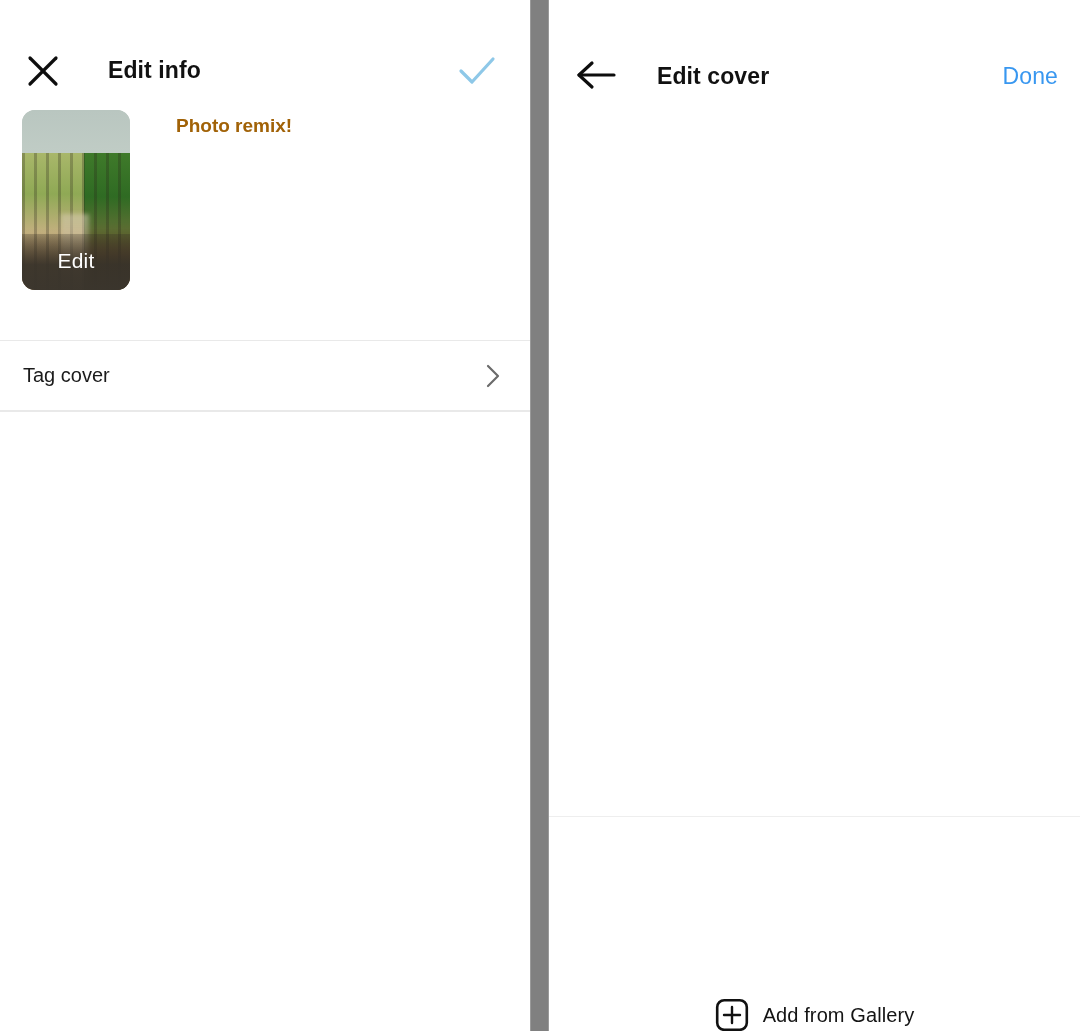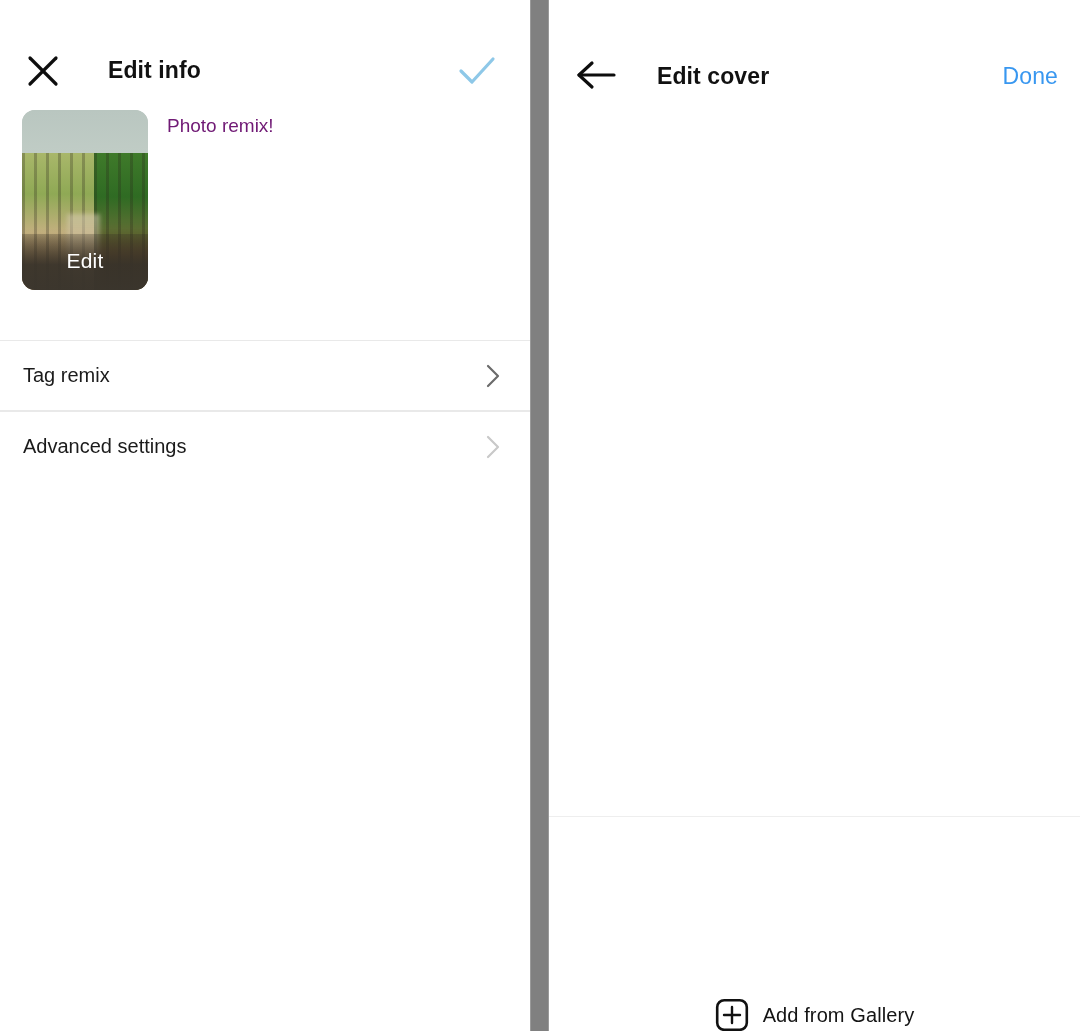--- a/index.html
+++ b/index.html
@@ -72,21 +72,21 @@
 
   
   .media-row {
     position: relative;
     padding: 25px 0 0 0;
     height: 230px;
   }
   .thumb {
     position: absolute;
     left: 22px; top: 0;
-    width: 126px; height: 180px;
+    width: 108px; height: 180px;
     border-radius: 13px;
     overflow: hidden;
     background: #b8c4bd;
   }
   .thumb-art { position: absolute; inset: 0; }
   .thumb-sky {
     position: absolute; left: 0; top: 0; width: 100%; height: 24%;
     background: linear-gradient(180deg, #b9c6c0 0%, #c0ccc5 100%);
   }
   .thumb-half {
@@ -122,23 +122,24 @@
     display: flex; align-items: center; justify-content: center;
   }
   .thumb-edit-label {
     color: #ffffff;
     font-size: 21px;
     letter-spacing: 0.2px;
     padding-bottom: 2px;
   }
   .caption {
     position: absolute;
-    left: 167px; top: 5px;
+    left: 176px; top: 5px;
     font-size: 19px;
-    color: #701a75;
+    color: #a16207;
+    font-weight: bold;
   }
 
   
   .list { position: absolute; left: 0; top: 308px; width: 530px; }
   .sep {
     height: 1px; width: 530px;
     background: #e9e9e9;
   }
   .row {
     position: relative;
@@ -219,39 +220,31 @@
           <span class="thumb-edit-label">Edit</span>
         </div>
       </div>
       <div class="caption">Photo remix!</div>
     </div>
 
     <div class="list">
       <div class="sep"></div>
 
       <div class="row">
-        <span class="row-label">Tag remix</span>
+        <span class="row-label">Tag cover</span>
         <span class="chev">
           <svg width="14" height="24" viewBox="0 0 14 24">
               <polyline points="2,2 12,12 2,22" fill="none" stroke="#6b6b6b" stroke-width="2.2" stroke-linecap="round" stroke-linejoin="round"></polyline>
             </svg>
         </span>
       </div>
       <div class="sep"></div>
 
       <div class="sep"></div>
 
-      <div class="row">
-        <span class="row-label">Advanced settings</span>
-        <span class="chev">
-          <svg width="14" height="24" viewBox="0 0 14 24">
-              <polyline points="2,2 12,12 2,22" fill="none" stroke="#c9c9c9" stroke-width="2.2" stroke-linecap="round" stroke-linejoin="round"></polyline>
-            </svg>
-        </span>
-      </div>
     </div>
   </div>
 
   <div class="divider-vertical"></div>
 
   <div class="panel-right">
 
     <div class="topbar">
       <div class="icon-btn rt-back">
         <svg width="42" height="30" viewBox="0 0 42 30">

